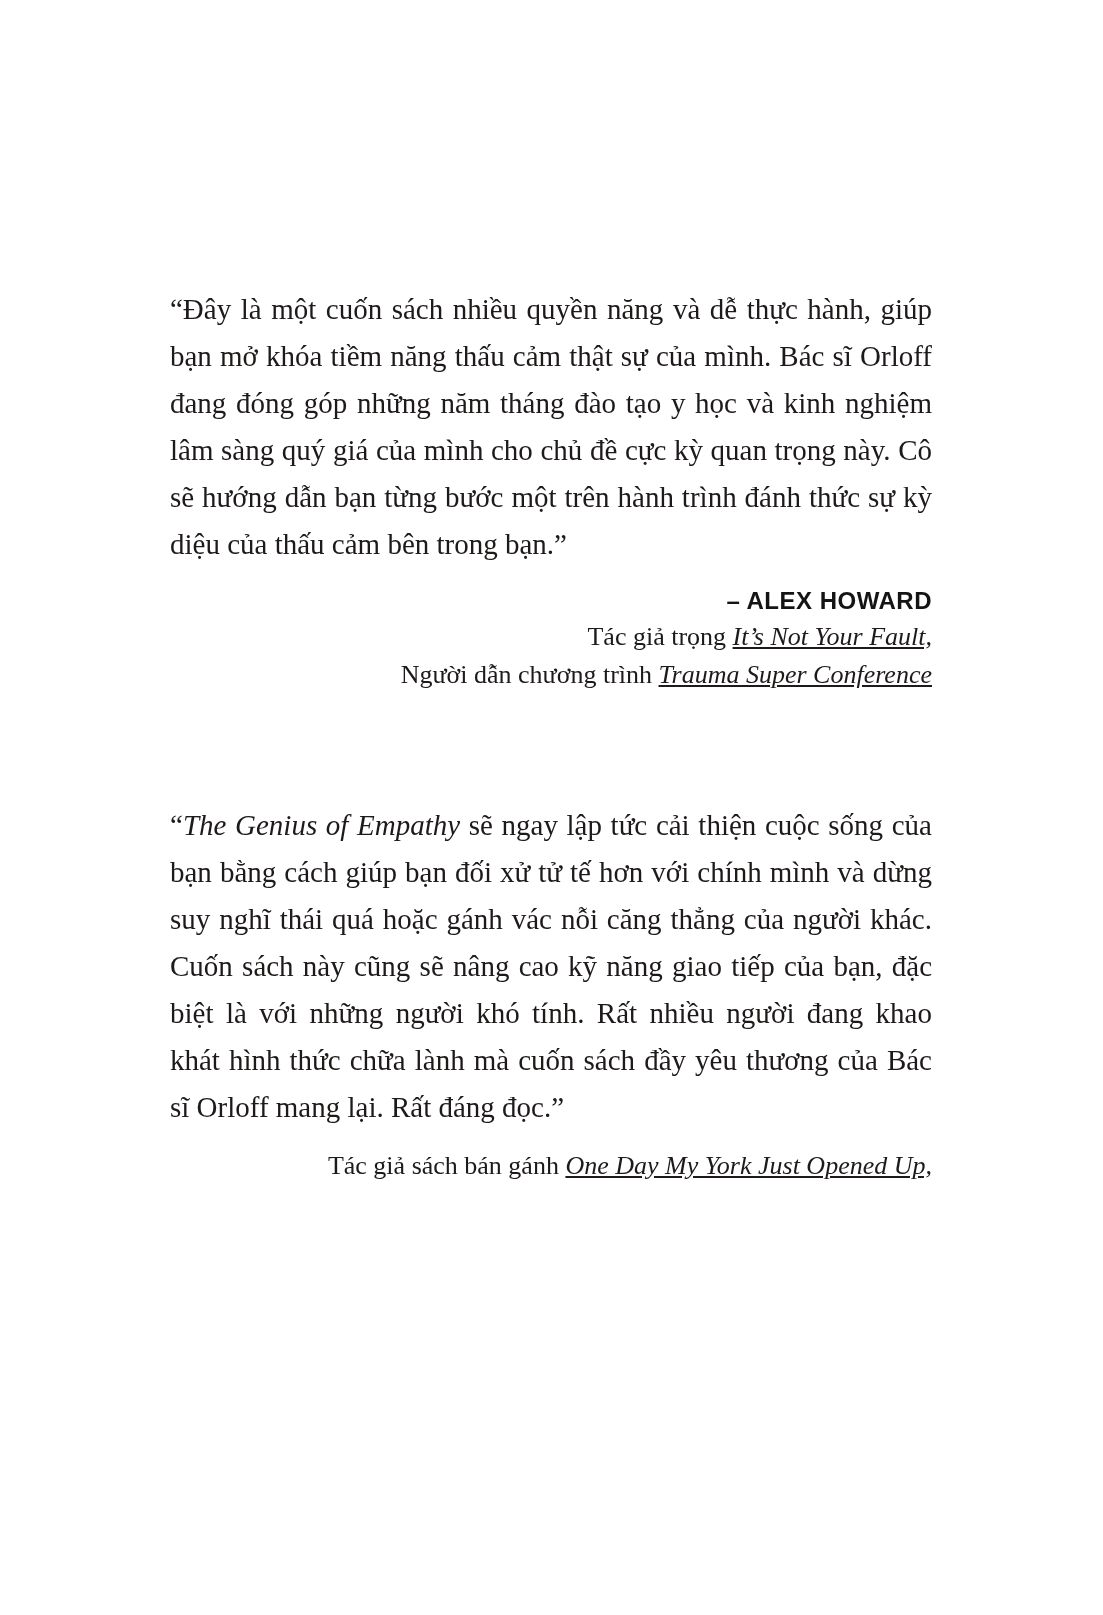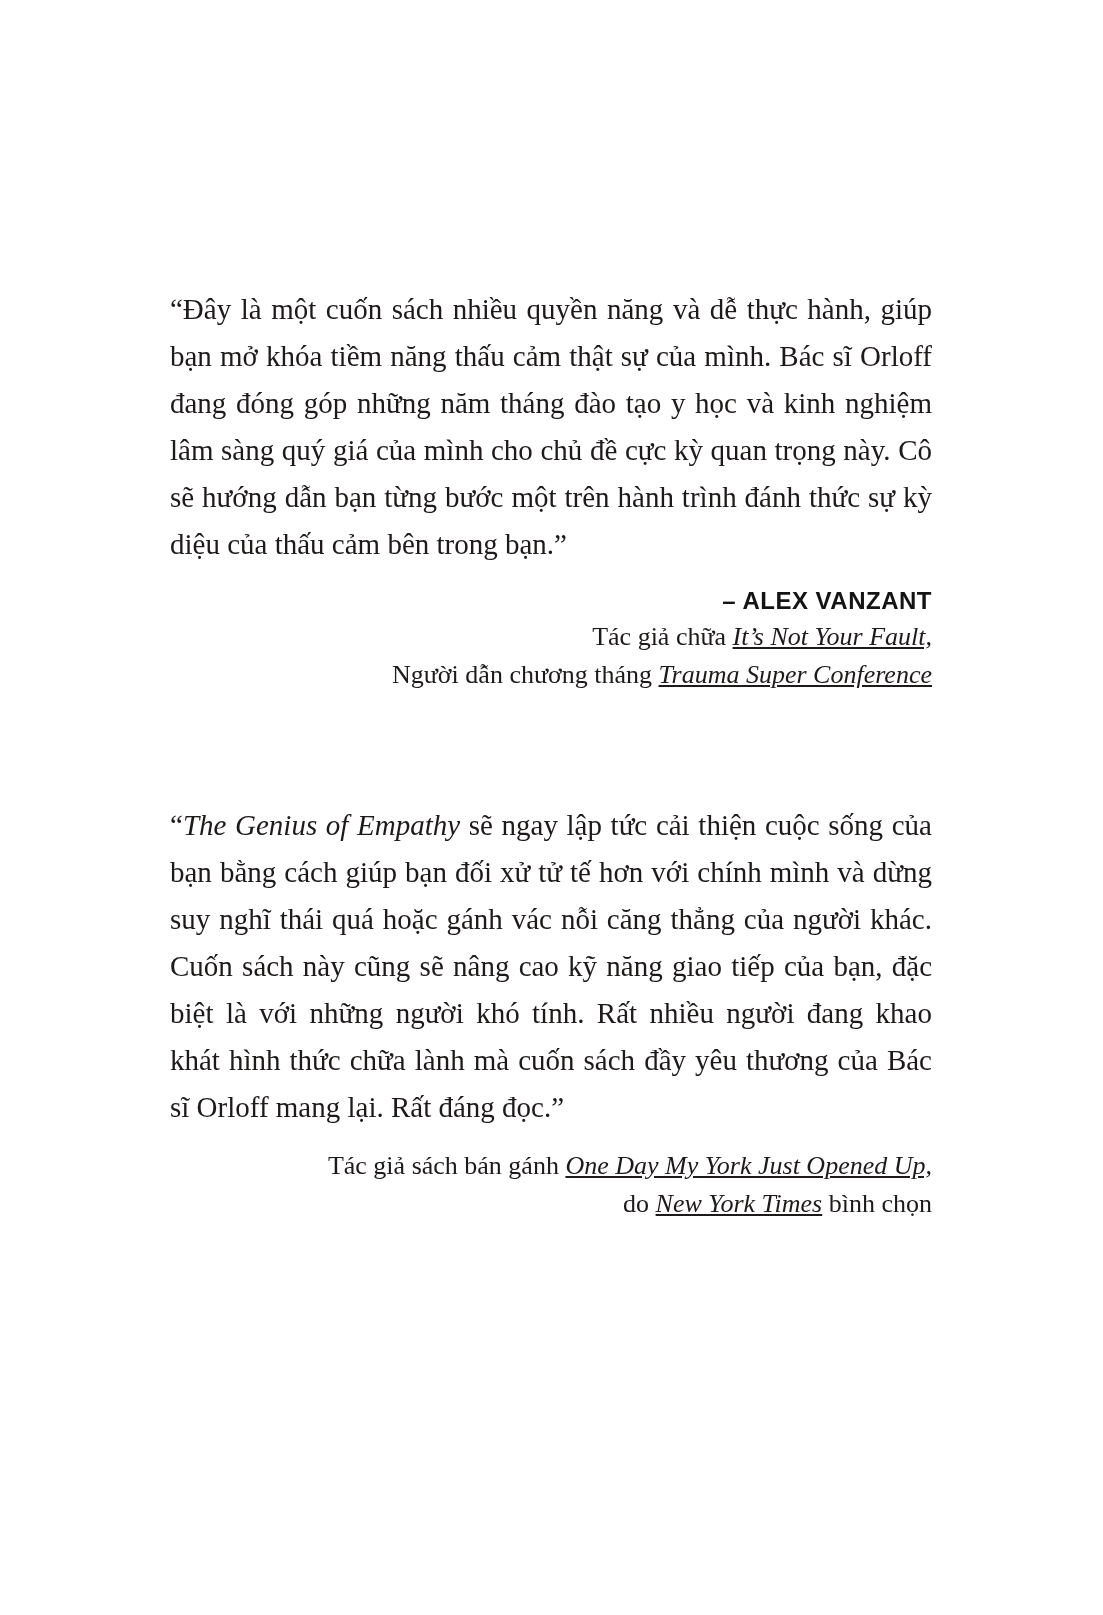--- a/index.html
+++ b/index.html
@@ -67,29 +67,28 @@
 </head>
 <body>
 
 <div class="page">
   <div class="content">
 
     <section class="quote-block">
       <p class="quote-text">“Đây là một cuốn sách nhiều quyền năng và dễ thực hành, giúp bạn mở khóa tiềm năng thấu cảm thật sự của mình. Bác sĩ Orloff đang đóng góp những năm tháng đào tạo y học và kinh nghiệm lâm sàng quý giá của mình cho chủ đề cực kỳ quan trọng này. Cô sẽ hướng dẫn bạn từng bước một trên hành trình đánh thức sự kỳ diệu của thấu cảm bên trong bạn.”</p>
 
       <div class="attribution">
-        <div class="author">– ALEX VANZANT</div>
-        <div class="credit-line"><span>Tác giả chữa </span><span class="italic">It’s Not Your Fault,</span></div>
-        <div class="credit-line"><span>Người dẫn chương tháng </span><span class="italic">Trauma Super Conference</span></div>
+        <div class="author">– ALEX HOWARD</div>
+        <div class="credit-line"><span>Tác giả trọng </span><span class="italic">It’s Not Your Fault,</span></div>
+        <div class="credit-line"><span>Người dẫn chương trình </span><span class="italic">Trauma Super Conference</span></div>
       </div>
     </section>
 
     <section class="quote-block">
       <p class="quote-text"><span>“</span><span class="italic">The Genius of Empathy</span><span> sẽ ngay lập tức cải thiện cuộc sống của bạn bằng cách giúp bạn đối xử tử tế hơn với chính mình và dừng suy nghĩ thái quá hoặc gánh vác nỗi căng thẳng của người khác. Cuốn sách này cũng sẽ nâng cao kỹ năng giao tiếp của bạn, đặc biệt là với những người khó tính. Rất nhiều người đang khao khát hình thức chữa lành mà cuốn sách đầy yêu thương của Bác sĩ Orloff mang lại. Rất đáng đọc.”</span></p>
 
       <div class="attribution">
         <div class="credit-line"><span>Tác giả sách bán gánh </span><span class="italic">One Day My York Just Opened Up,</span></div>
-        <div class="credit-line"><span>do </span><span class="italic">New York Times</span><span> bình chọn</span></div>
       </div>
     </section>
 
   </div>
 </div>
 
 </body></html>

